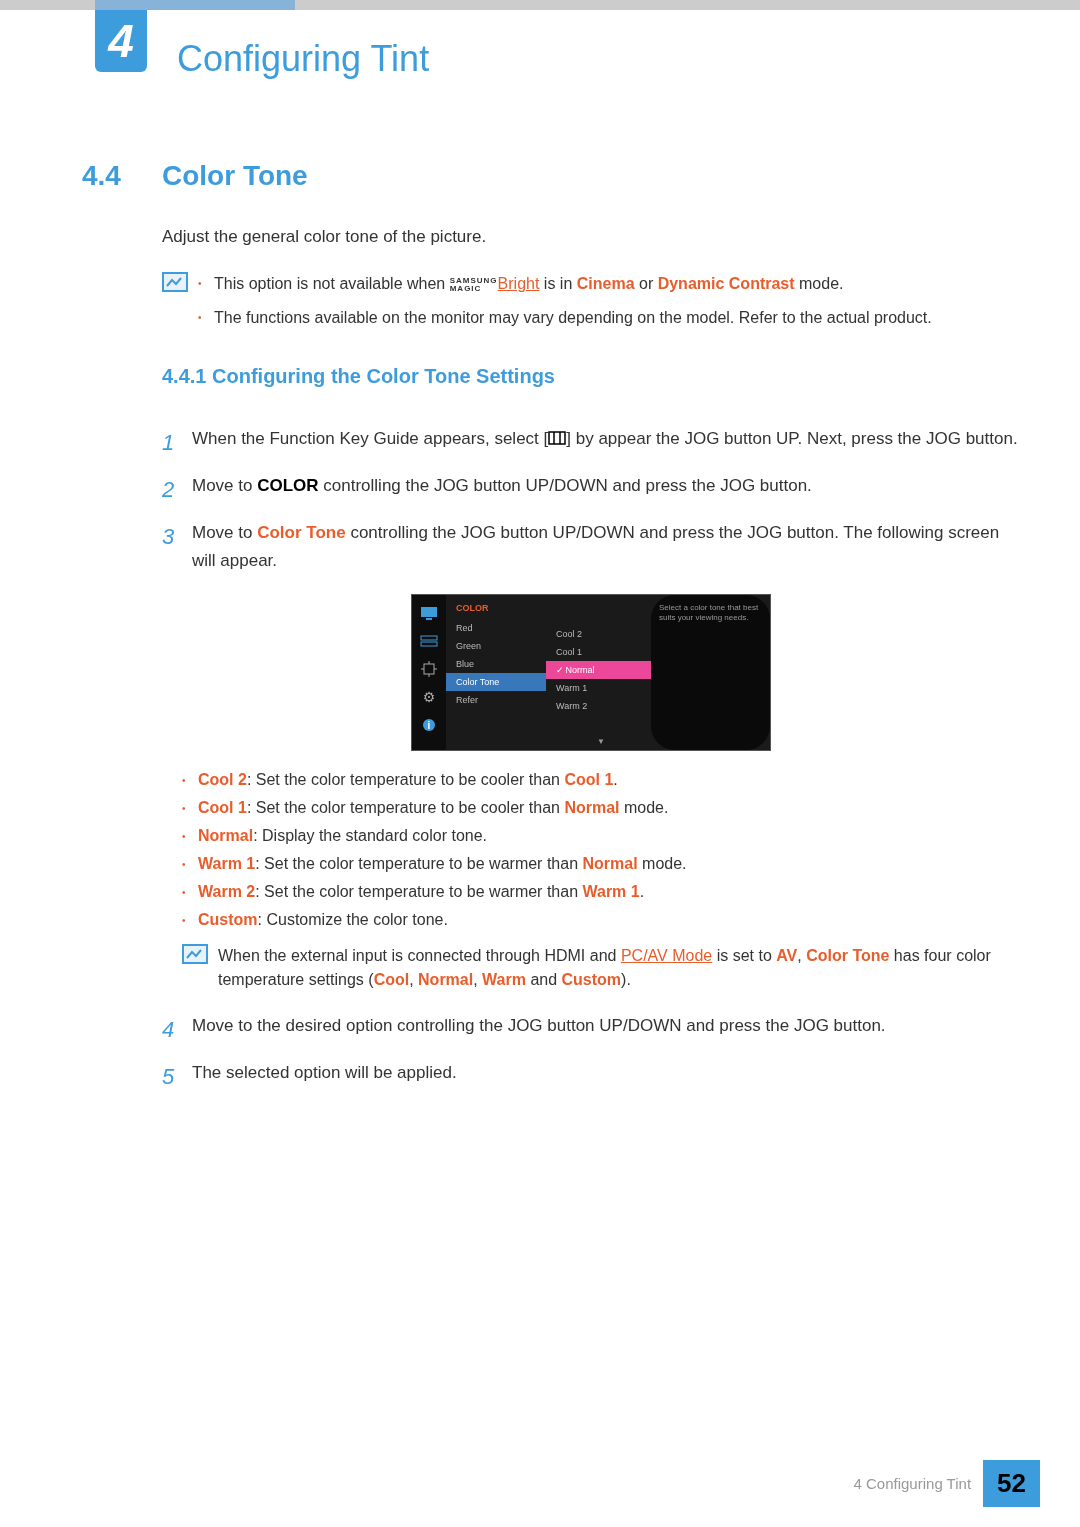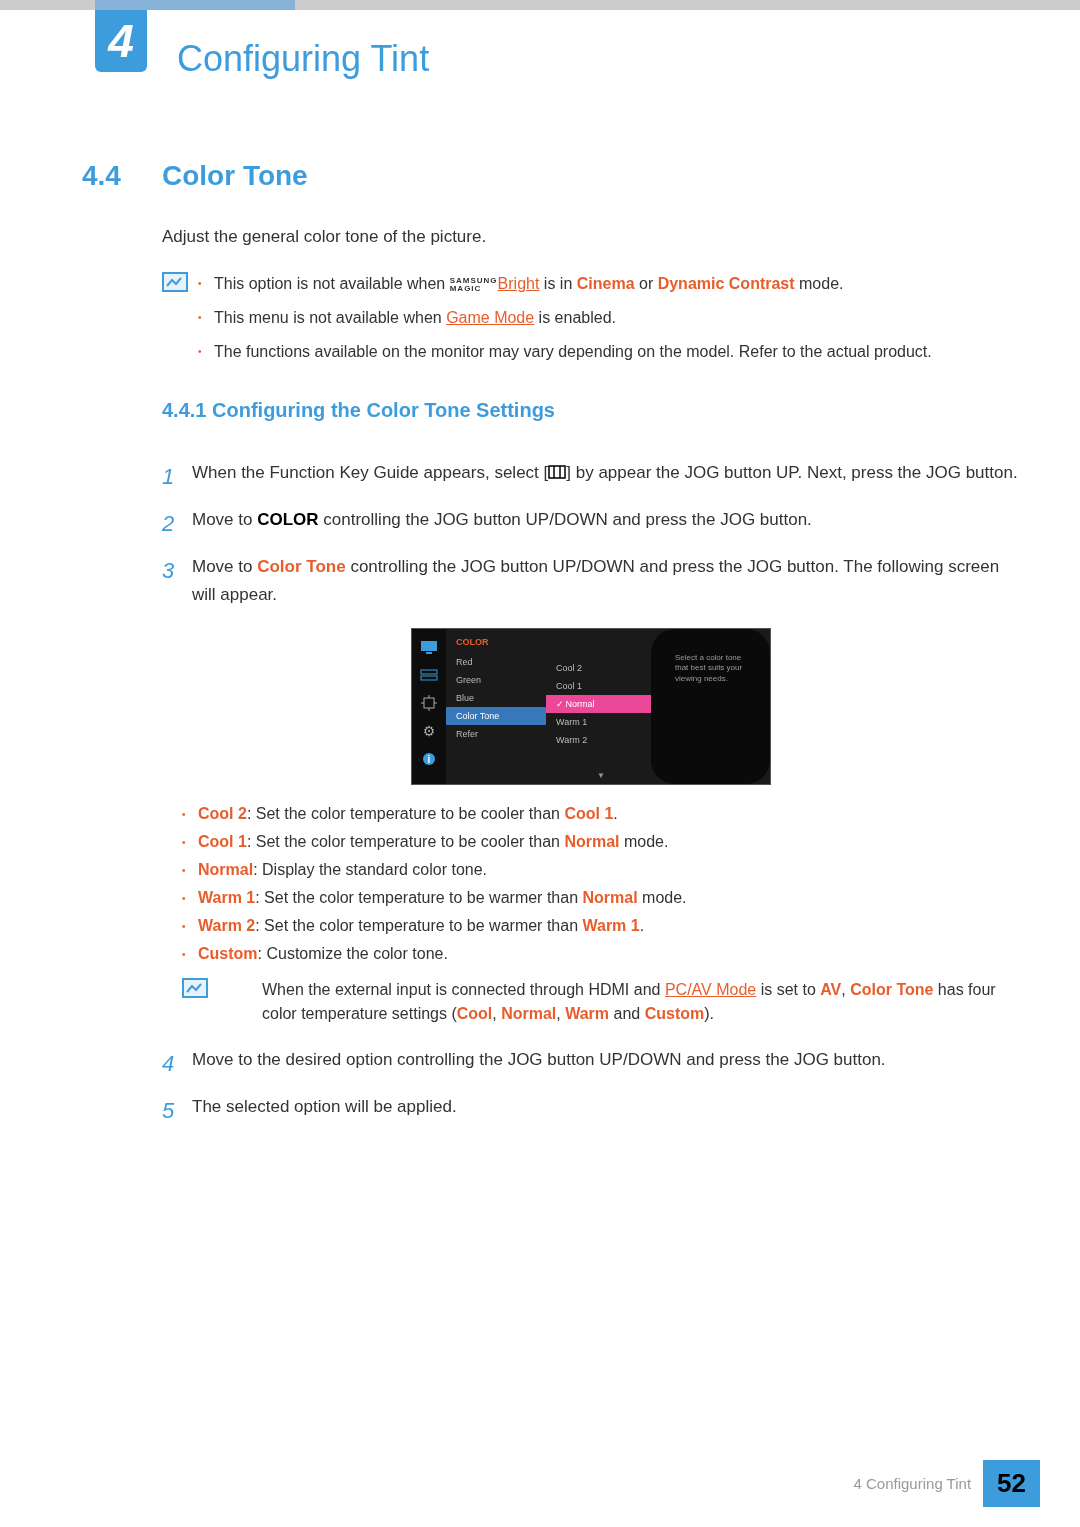--- a/index.html
+++ b/index.html
@@ -36,26 +36,26 @@
 .osd-sidebar { width: 34px; background: #0d0d0d; display: flex; flex-direction: column; align-items: center; padding-top: 10px; gap: 12px; }
 .osd-sidebar-icon { width: 20px; height: 16px; display: flex; align-items: center; justify-content: center; color: #aaa; font-size: 14px; }
 .osd-icon-monitor { color: #3d9cdc; }
 .osd-menu-col { width: 100px; padding: 8px 0; }
 .osd-menu-header { color: #e85d2c; font-size: 9px; padding: 0 10px 6px; font-weight: bold; }
 .osd-menu-item { color: #bbb; font-size: 9px; padding: 4px 10px; }
 .osd-menu-item.selected { background: #3878ba; color: #fff; }
 .osd-options-col { width: 105px; padding-top: 30px; }
 .osd-option { color: #bbb; font-size: 9px; padding: 4px 10px; }
 .osd-option.selected { background: #ec4899; color: #fff; }
-.osd-desc-col { flex: 1; background: #0a0a0a; padding: 24px; font-size: 8px; color: #999; line-height: 1.3; border-radius: 24px; }
+.osd-desc-col { flex: 1; background: #0a0a0a; padding: 8px; font-size: 8px; color: #999; line-height: 1.3; border-radius: 24px; }
 .osd-arrow-down { position: absolute; bottom: 4px; left: 185px; color: #999; font-size: 8px; }
 .option-list { list-style: none; margin: 10px 0 15px 20px; }
 .option-list li { font-size: 16px; color: #333; margin-bottom: 10px; position: relative; padding-left: 16px; }
 .option-list li::before { content: "•"; position: absolute; left: 0; color: #e85d2c; font-size: 10px; top: 4px; }
-.note-block-2 { display: flex; margin: 15px 0 20px 20px; gap: 44px; }
+.note-block-2 { display: flex; margin: 15px 0 20px 20px; }
 .note-text-2 { font-size: 16px; color: #333; line-height: 1.5; flex: 1; }
 .footer { position: absolute; bottom: 20px; right: 40px; display: flex; align-items: center; gap: 12px; }
 .footer-text { color: #999; font-size: 15px; }
 .footer-page { background: #3d9cdc; color: #000000; font-size: 26px; font-weight: bold; padding: 8px 14px; }
 .check-mark { color: #fff; font-size: 9px; margin-right: 2px; }
 </style>
 </head>
 <body>
 
 <div class="page">
@@ -80,23 +80,20 @@
       <div class="note-icon">
         <svg viewBox="0 0 26 20">
             <rect x="0" y="0" width="26" height="20" fill="#3d9cdc"></rect>
             <rect x="2" y="2" width="22" height="16" fill="#e8f2fa"></rect>
             <path d="M5 14 L10 8 L14 12 L19 6" stroke="#3d9cdc" stroke-width="2" fill="none"></path>
           </svg>
       </div>
       <ul class="bullet-list">
         <li>
           <span>This option is not available when </span><span class="samsung-magic"><span>SAMSUNG</span><br><span>MAGIC</span></span><span class="highlight-u">Bright</span><span> is in </span><span class="highlight">Cinema</span><span> or </span><span class="highlight">Dynamic Contrast</span><span> mode.</span>
-        </li>
-        <li>
-          <span>This menu is not available when </span><span class="highlight-u">Game Mode</span><span> is enabled.</span>
         </li>
         <li>The functions available on the monitor may vary depending on the model. Refer to the actual product.</li>
       </ul>
     </div>
 
     <h3 class="subsection">4.4.1  Configuring the Color Tone Settings</h3>
 
     <ol class="step-list">
       <li>
         <span class="step-num">1</span>

